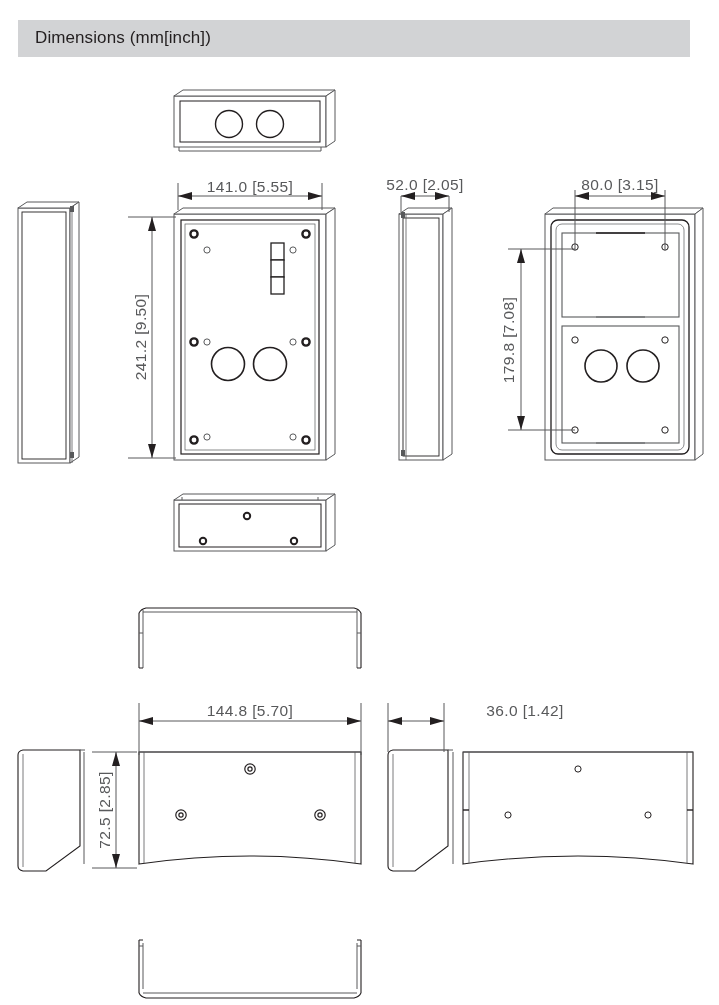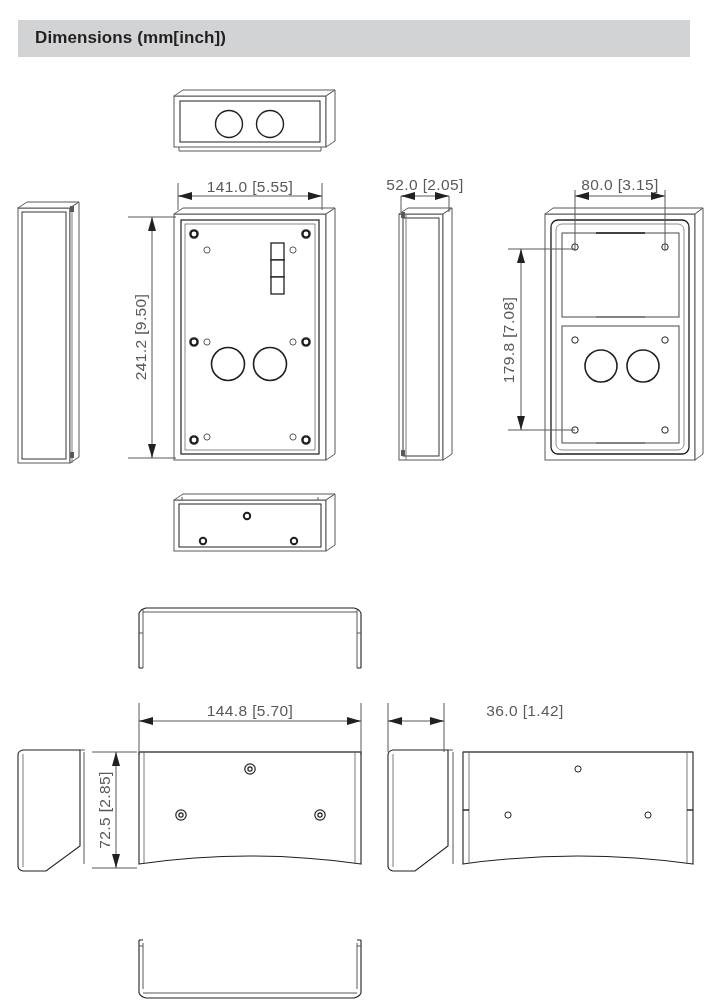--- a/index.html
+++ b/index.html
@@ -7,21 +7,21 @@
     width:719px;height:1005px;position:relative;overflow:hidden;
     font-family:"Liberation Sans", sans-serif;
     -webkit-font-smoothing:antialiased;
   }
   #header-bar{
     position:absolute;left:18px;top:20px;width:672px;height:37px;
     background:#d2d3d5;
   }
   #header-title{
     position:absolute;left:35px;top:28px;
-    font-size:17px;font-weight:bold;color:#231f20;
+    font-size:17px;font-weight:normal;color:#231f20;
     letter-spacing:0.1px;
   }
   #drawing-svg{position:absolute;left:0;top:0;}
   .dim-text{
     font-family:"Liberation Sans", sans-serif;
     font-size:15.5px;fill:#58595b;letter-spacing:0.4px;
   }
 </style>
 </head>
 <body>

